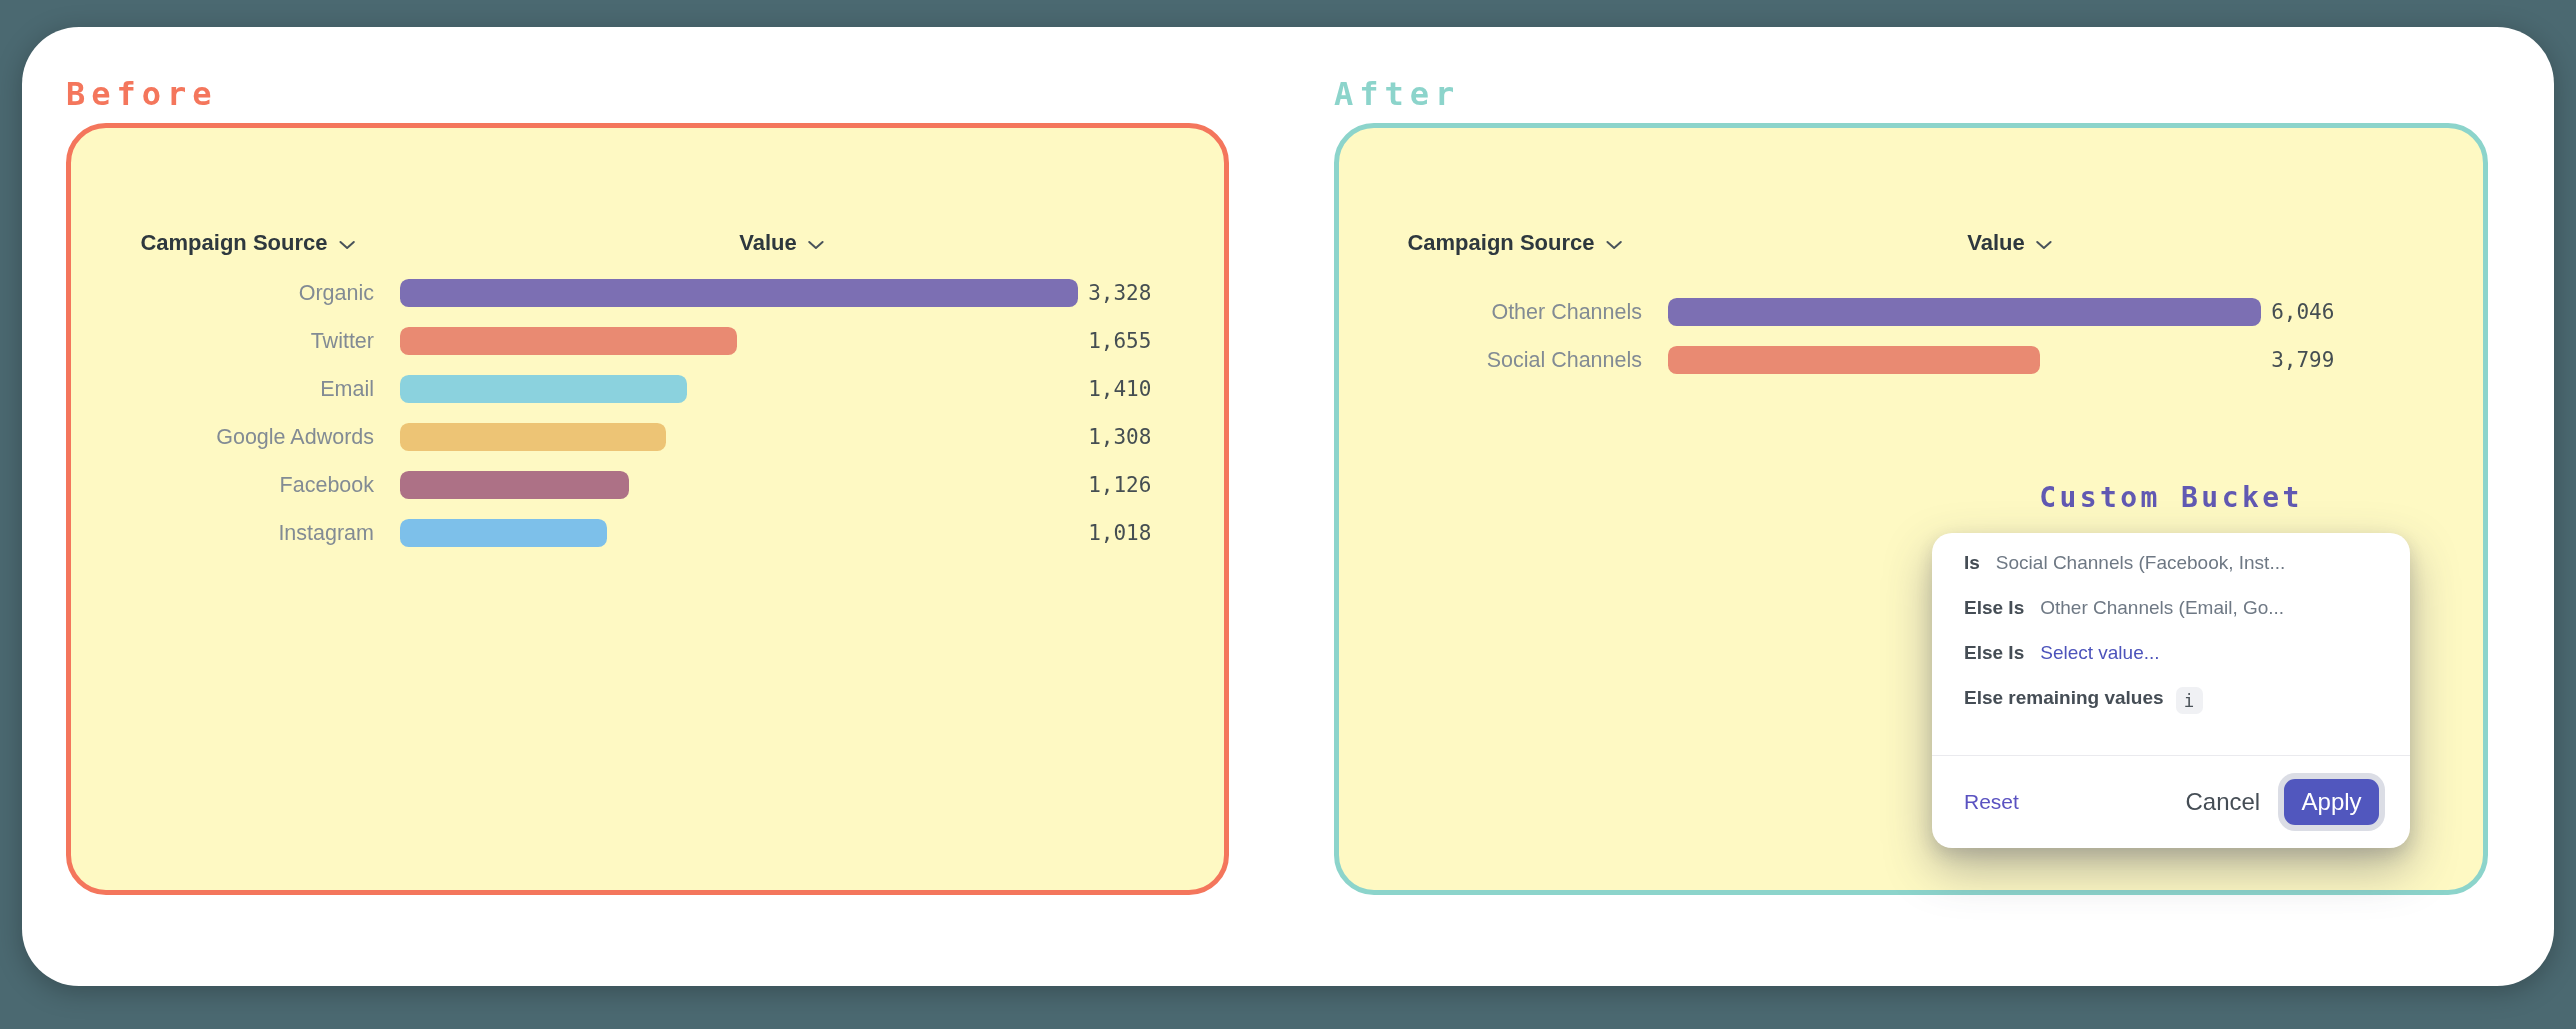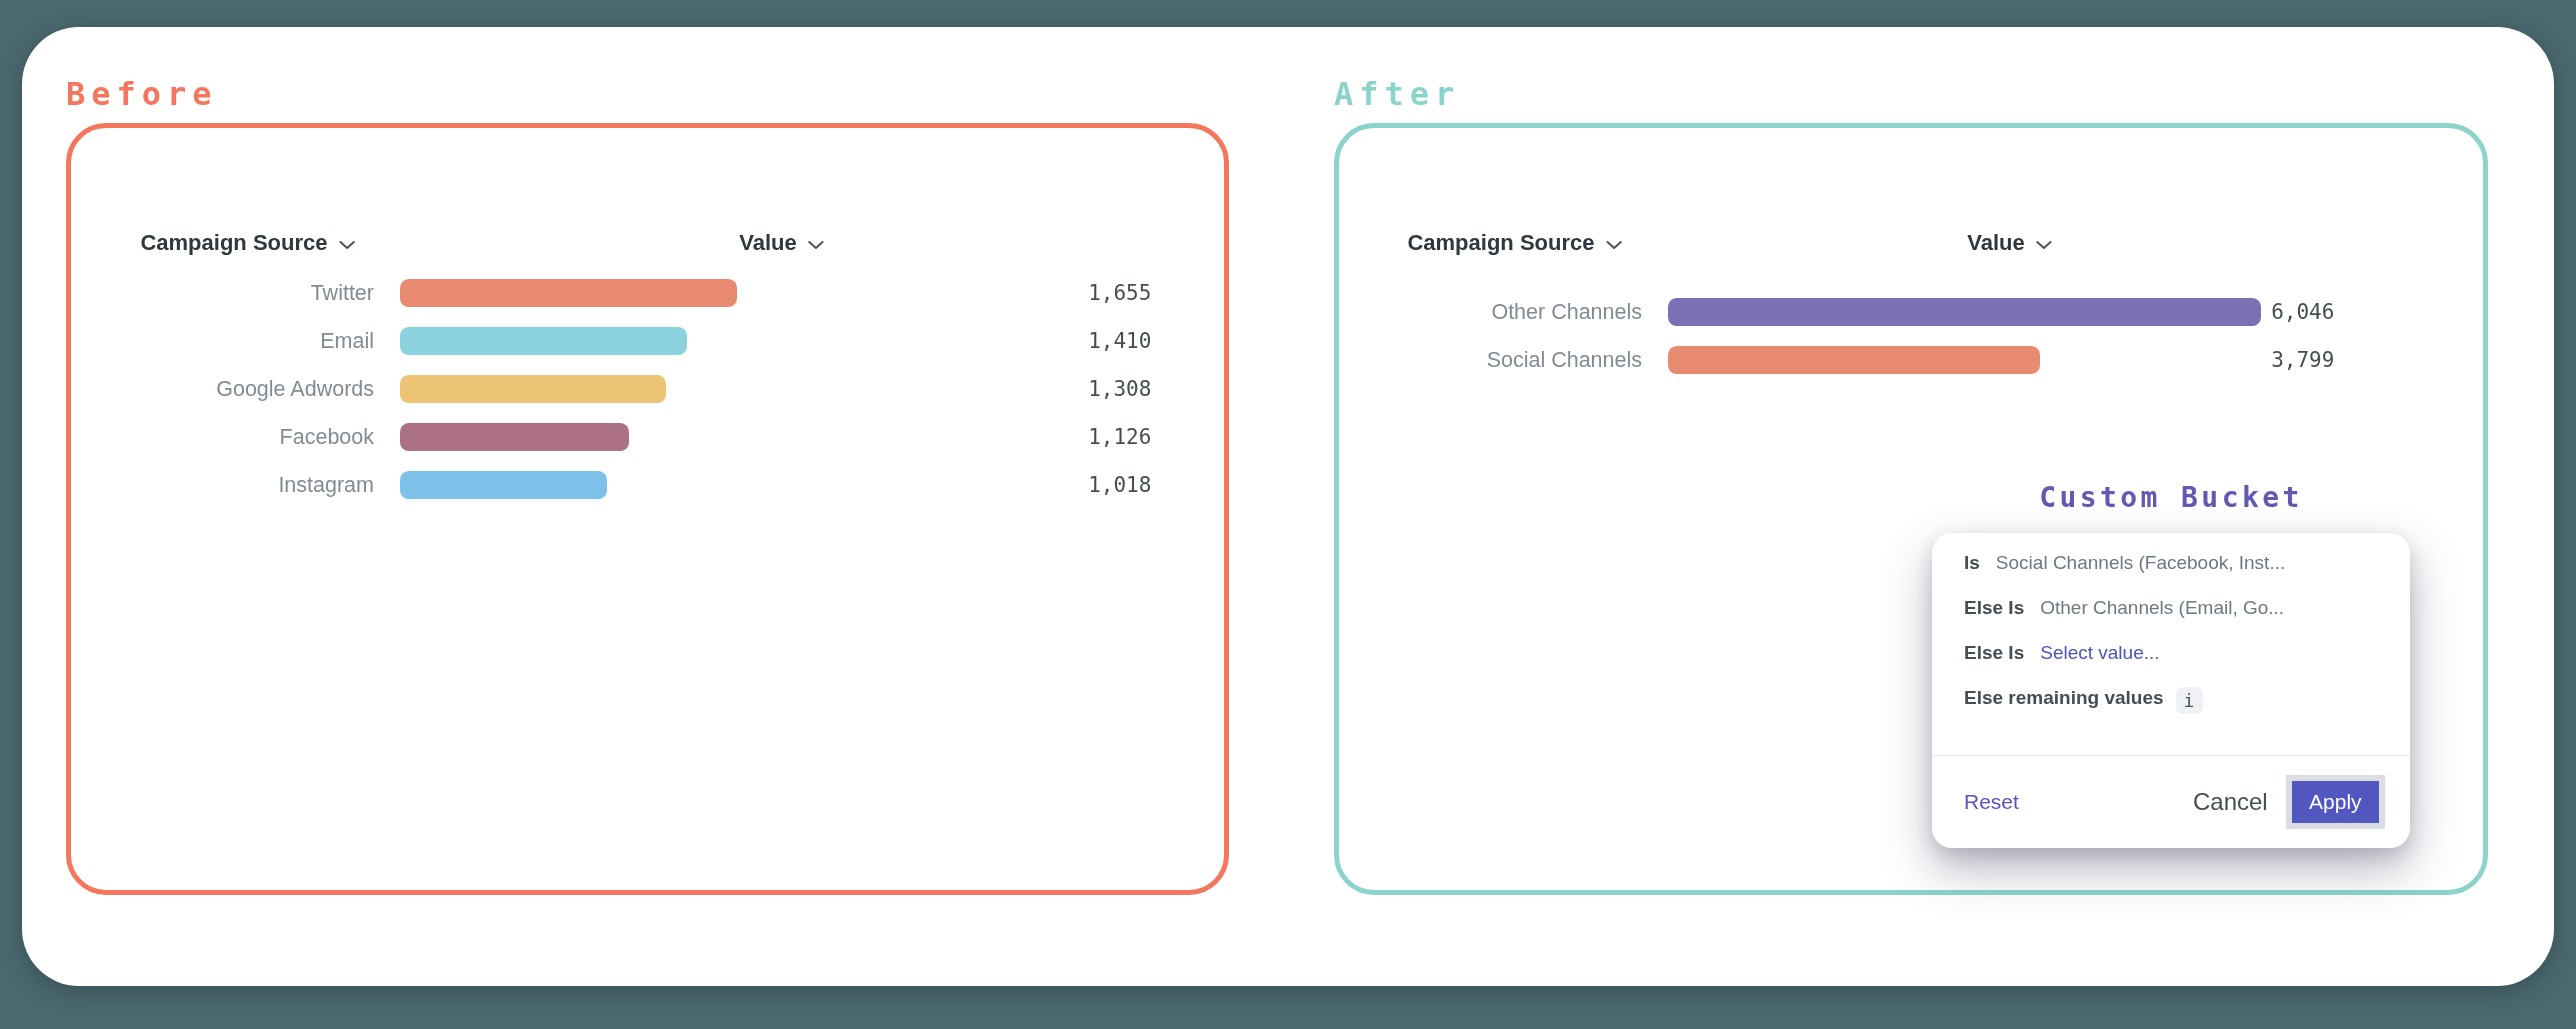--- a/index.html
+++ b/index.html
@@ -17,21 +17,21 @@
   .stage{position:absolute;left:0;top:0;width:2576px;height:1029px;}
 
   .card{position:absolute;left:22px;top:27px;width:2532px;height:959px;background:#FFFFFF;
         border-radius:57px;box-shadow:0 5.4px 27px rgba(0,0,0,.25);}
 
   .panel-title{position:absolute;top:75px;height:39px;text-align:left;
         font-family:"DejaVu Sans Mono",monospace;font-weight:bold;font-size:32px;letter-spacing:6px;}
   .panel-title.before{left:66px;width:1163px;color:var(--before-accent);}
   .panel-title.after{left:1334px;width:1154px;color:var(--after-accent);}
 
-  .panel{position:absolute;top:123px;height:772px;border-radius:40px;background:#ffffff;}
+  .panel{position:absolute;top:123px;height:772px;border-radius:40px;background:#fef9c3;}
   .panel.before{left:66px;width:1163px;border:5.4px solid var(--before-accent);}
   .panel.after{left:1334px;width:1154px;border:5.4px solid var(--after-accent);}
 
   .th{position:absolute;top:115px;transform:translate(-50%,-50%);display:inline-flex;align-items:center;gap:10.7px;
       font-size:22px;font-weight:bold;color:var(--header-text);white-space:nowrap;cursor:pointer;}
   .panel.before .th.dim{left:177px;}
   .panel.before .th.val{left:711px;}
   .panel.after .th.dim{left:176px;}
   .panel.after .th.val{left:671px;}
   .th svg{display:block;margin-top:4px;}
@@ -63,22 +63,22 @@
   .info-chip{display:inline-flex;align-items:center;justify-content:center;width:27px;height:27px;
       margin-left:-4px;background:var(--chip-bg);border-radius:6.7px;cursor:pointer;
       font-family:"DejaVu Sans Mono",monospace;font-size:17.4px;color:#4A5258;}
   .dialog-footer{height:93px;border-top:1.3px solid var(--divider);display:flex;align-items:center;
       padding:0 31px 0 32px;}
   .btn-reset{font-size:21px;color:var(--reset);background:none;border:none;cursor:pointer;
       font-family:"Liberation Sans",sans-serif;}
   .footer-spacer{flex:1;}
   .btn-cancel{font-size:24px;color:var(--dialog-label);background:none;border:none;cursor:pointer;
       font-family:"Liberation Sans",sans-serif;margin-right:24px;}
-  .btn-apply{font-size:21px;color:var(--apply-text);background:var(--apply-bg);border:none;cursor:pointer;
-      font-family:"Liberation Sans",sans-serif;padding:9.4px 17.4px;border-radius:0;
+  .btn-apply{font-size:24px;color:var(--apply-text);background:var(--apply-bg);border:none;cursor:pointer;
+      font-family:"Liberation Sans",sans-serif;padding:9.4px 17.4px;border-radius:11px;
       box-shadow:0 0 0 6px #DBDDE5;}
 </style>
 </head>
 <body>
 
 <div class="stage">
   <div class="card"></div>
 
   <div class="panel-title before">Before</div>
   <div class="panel-title after">After</div>
@@ -90,20 +90,27 @@
         <polyline points="3,3 13,12 23,3" fill="none" stroke="#49535A" stroke-width="3" stroke-linecap="round" stroke-linejoin="round"></polyline>
       </svg>
     </div>
     <div class="th val">
       <span>Value</span>
       <svg width="17.4" height="10.7" viewBox="0 0 26 16">
         <polyline points="3,3 13,12 23,3" fill="none" stroke="#49535A" stroke-width="3" stroke-linecap="round" stroke-linejoin="round"></polyline>
       </svg>
     </div>
     <div class="rows">
+        <div class="row">
+          <span class="row-label">Organic</span>
+          <div class="bar-track">
+            <div class="bar" style="width: 100%; background: rgb(124, 111, 179);"></div>
+          </div>
+          <span class="row-value">3,328</span>
+        </div>
         <div class="row">
           <span class="row-label">Twitter</span>
           <div class="bar-track">
             <div class="bar" style="width: 49.7296%; background: rgb(233, 138, 114);"></div>
           </div>
           <span class="row-value">1,655</span>
         </div>
         <div class="row">
           <span class="row-label">Email</span>
           <div class="bar-track">

